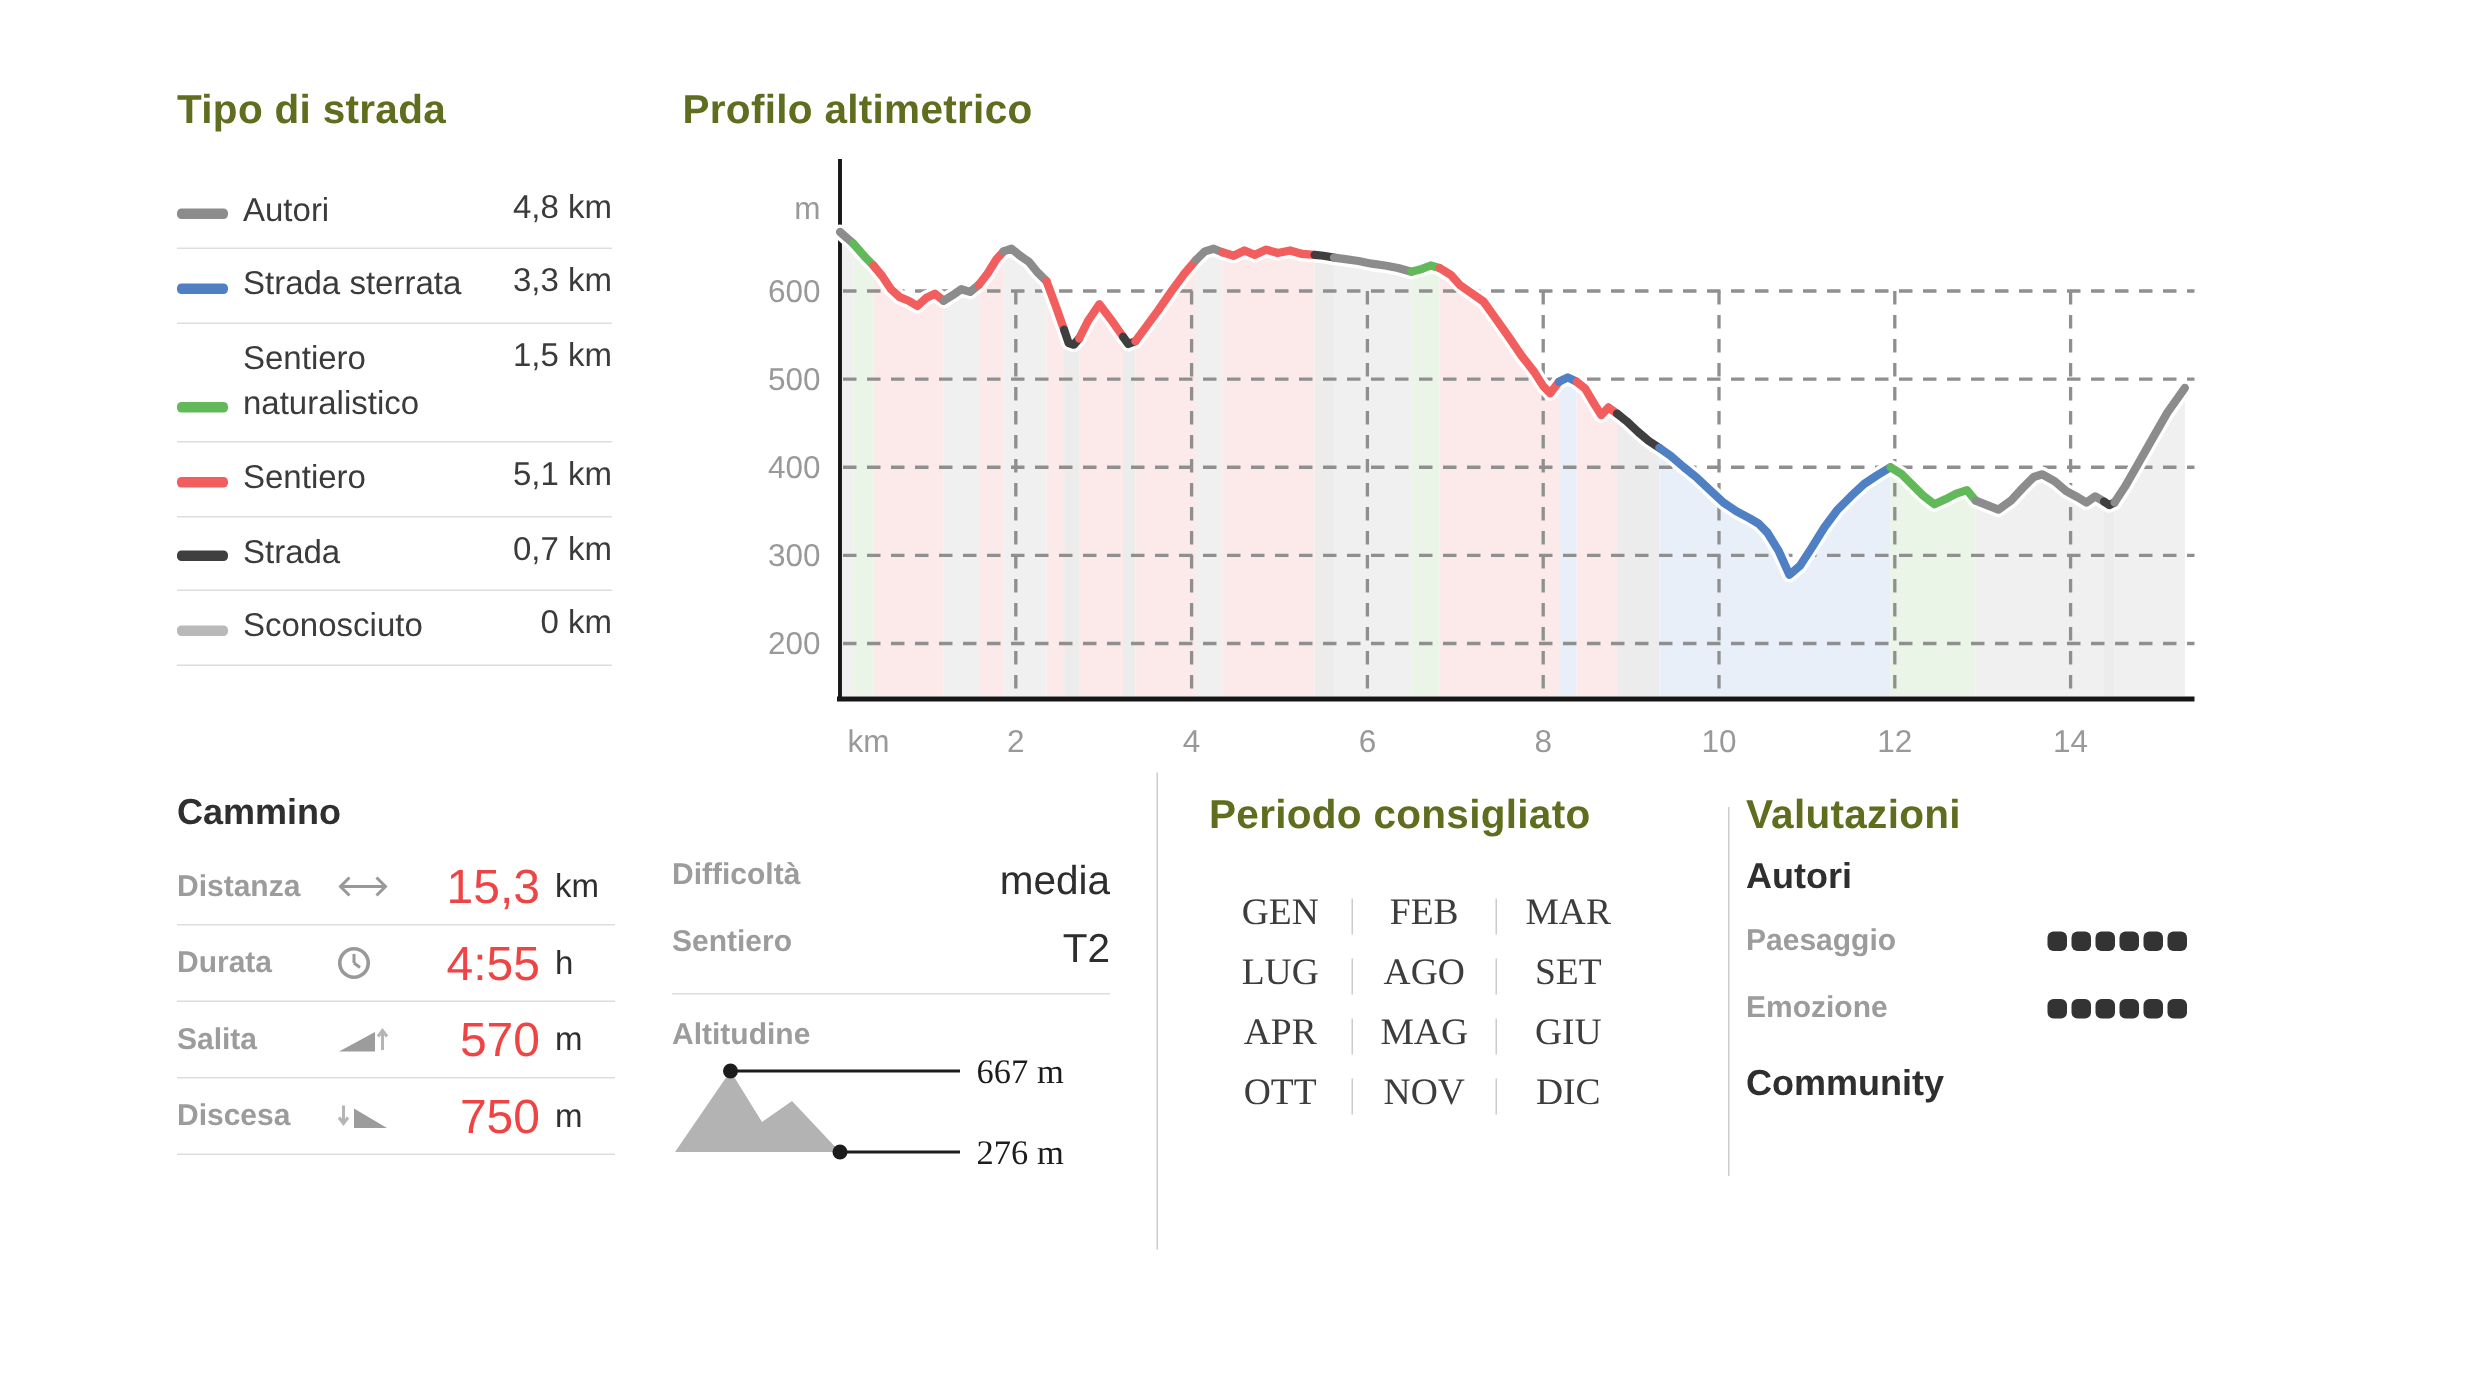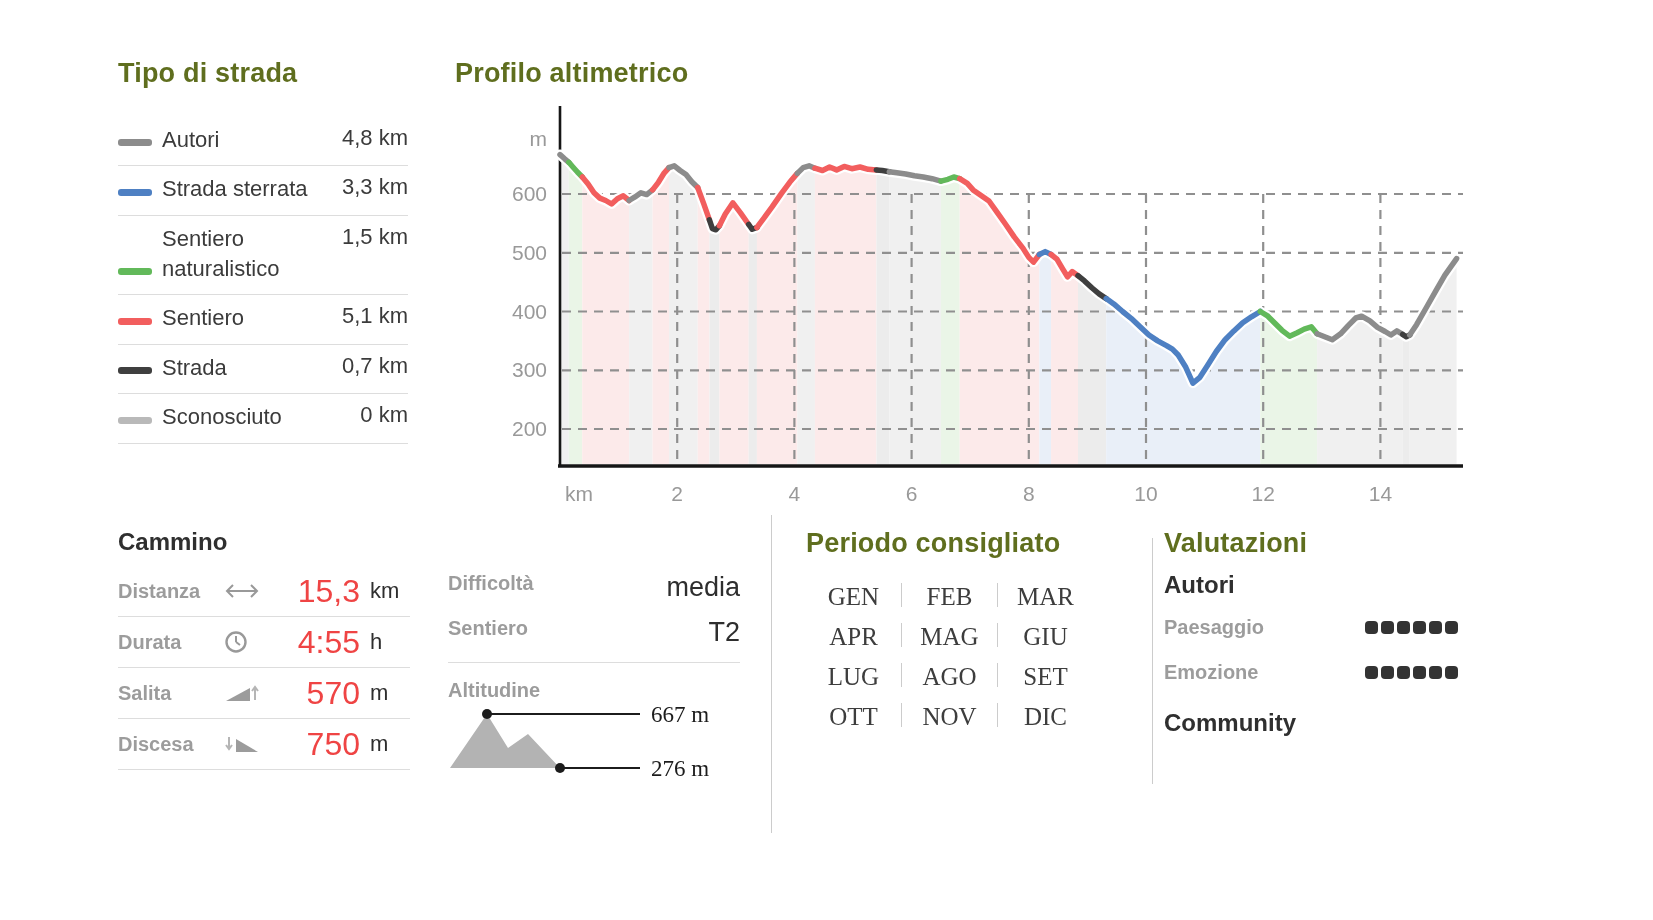--- a/index.html
+++ b/index.html
@@ -39,21 +39,21 @@
   .dlabel{font-size:20px;font-weight:bold;color:#9c9c9c;width:120px;}
   .dvalue{flex:1;text-align:right;font-size:27px;color:#2e2e2e;}
   .dotbox{margin-left:auto;display:flex;gap:4px;}
   .fdot{width:15px;height:15px;border-radius:4px;}
   .altlabel{font-size:20px;font-weight:bold;color:#9c9c9c;margin:16px 0 4px;}
   .altnum{font-family:"Liberation Serif",serif;font-size:23px;fill:#1c1c1c;}
 
   
   #period{position:absolute;left:806px;top:528px;width:306px;}
   #period .sec-title{margin-bottom:24px;}
-  .mrow{display:flex;align-items:flex-start;height:40px;}
+  .mrow{display:flex;align-items:flex-end;height:40px;}
   .mcell{width:95px;text-align:center;font-family:"Liberation Serif",serif;font-size:25px;color:#3d3d3d;}
   .msep{width:1px;height:24px;background:#ccc;}
 
   
   #ratings{position:absolute;left:1164px;top:528px;width:294px;}
   #ratings .sec-title{margin-bottom:12px;}
   #ratings .subhead{margin-bottom:6px;}
   .vrow{display:flex;align-items:center;height:45px;}
   .vlabel{font-size:20px;font-weight:bold;color:#9c9c9c;}
   .vdot{width:13px;height:13px;border-radius:4px;}
@@ -277,32 +277,32 @@
   <div class="sec-title">Periodo consigliato</div>
   <div id="months-grid">
       <div class="mrow">
         <span class="mcell">GEN</span>
         <span class="msep"></span>
         <span class="mcell">FEB</span>
         <span class="msep"></span>
         <span class="mcell">MAR</span>
       </div>
       <div class="mrow">
+        <span class="mcell">LUG</span>
+        <span class="msep"></span>
+        <span class="mcell">AGO</span>
+        <span class="msep"></span>
+        <span class="mcell">SET</span>
+      </div>
+      <div class="mrow">
         <span class="mcell">APR</span>
         <span class="msep"></span>
         <span class="mcell">MAG</span>
         <span class="msep"></span>
         <span class="mcell">GIU</span>
-      </div>
-      <div class="mrow">
-        <span class="mcell">LUG</span>
-        <span class="msep"></span>
-        <span class="mcell">AGO</span>
-        <span class="msep"></span>
-        <span class="mcell">SET</span>
       </div>
       <div class="mrow">
         <span class="mcell">OTT</span>
         <span class="msep"></span>
         <span class="mcell">NOV</span>
         <span class="msep"></span>
         <span class="mcell">DIC</span>
       </div>
     </div>
 </section>

